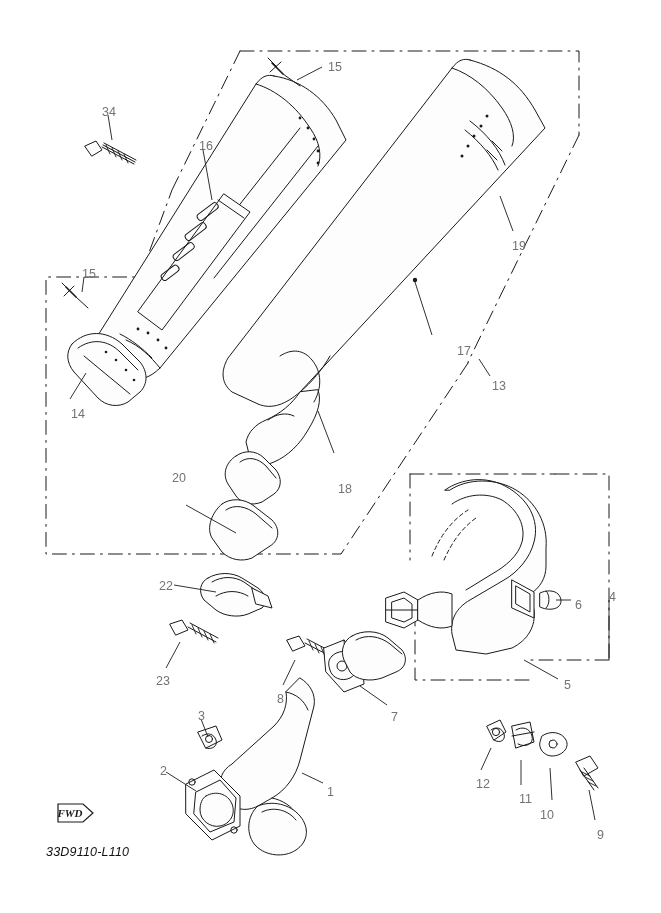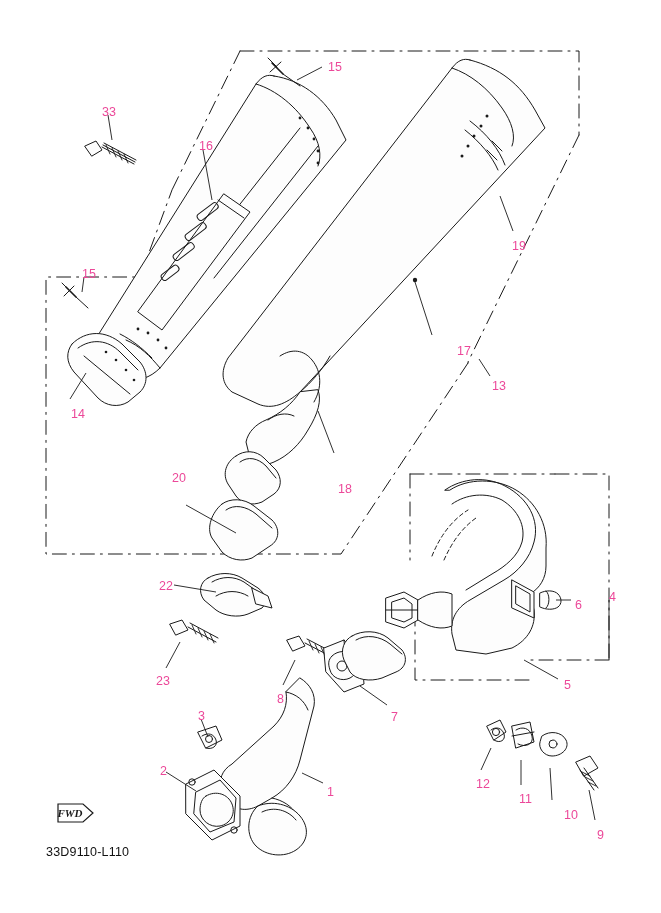--- a/index.html
+++ b/index.html
@@ -21,32 +21,33 @@
     position: absolute;
     left: 0;
     top: 0;
     width: 661px;
     height: 913px;
   }
   .callout {
     position: absolute;
     font-family: "Liberation Sans", sans-serif;
     font-size: 12.5px;
-    color: #ec4899;
+    color: #737373;
     white-space: nowrap;
     line-height: 1;
   }
   .partcode {
     position: absolute;
     left: 46px;
     top: 845px;
     font-family: "Liberation Sans", sans-serif;
     font-size: 12.5px;
     color: #111111;
     letter-spacing: 0.2px;
+    font-style: italic;
   }
   .fwd-badge {
     position: absolute;
     left: 55px;
     top: 800px;
     width: 40px;
     height: 26px;
   }
   .fwd-badge svg { display: block; }
 </style>
@@ -391,38 +392,38 @@
     <svg viewBox="0 0 40 26" width="40" height="26">
       <path d="M3 4 L28 4 L38 13 L28 22 L3 22 Z" fill="#ffffff" stroke="#1a1a1a" stroke-width="1.2"></path>
       <text x="15" y="17" font-family="Liberation Serif, serif" font-size="11" font-style="italic" font-weight="bold" fill="#1a1a1a" text-anchor="middle" id="fwd-text">FWD</text>
     </svg>
   </div>
 
   <div class="partcode">33D9110-L110</div>
 
   <div id="callout-layer">
       <div class="callout" style="left: 328px; top: 61px;">15</div>
-      <div class="callout" style="left: 102px; top: 106px;">33</div>
+      <div class="callout" style="left: 102px; top: 106px;">34</div>
       <div class="callout" style="left: 199px; top: 140px;">16</div>
       <div class="callout" style="left: 512px; top: 240px;">19</div>
       <div class="callout" style="left: 82px; top: 268px;">15</div>
       <div class="callout" style="left: 432px; top: 345px; margin-left: 25px;">17</div>
       <div class="callout" style="left: 492px; top: 380px;">13</div>
       <div class="callout" style="left: 63px; top: 408px; margin-left: 8px;">14</div>
       <div class="callout" style="left: 338px; top: 463px; margin-top: 20px;">18</div>
       <div class="callout" style="left: 172px; top: 472px;">20</div>
       <div class="callout" style="left: 159px; top: 580px;">22</div>
       <div class="callout" style="left: 575px; top: 599px;">6</div>
       <div class="callout" style="left: 609px; top: 591px;">4</div>
       <div class="callout" style="left: 156px; top: 675px;">23</div>
       <div class="callout" style="left: 564px; top: 679px;">5</div>
       <div class="callout" style="left: 277px; top: 693px;">8</div>
       <div class="callout" style="left: 391px; top: 711px;">7</div>
       <div class="callout" style="left: 198px; top: 710px;">3</div>
       <div class="callout" style="left: 476px; top: 778px;">12</div>
       <div class="callout" style="left: 160px; top: 765px;">2</div>
       <div class="callout" style="left: 327px; top: 786px;">1</div>
       <div class="callout" style="left: 519px; top: 793px;">11</div>
-      <div class="callout" style="left: 564px; top: 809px;">10</div>
+      <div class="callout" style="left: 540px; top: 809px;">10</div>
       <div class="callout" style="left: 597px; top: 829px;">9</div>
     </div>
 
 </div>
 
 </body></html>

